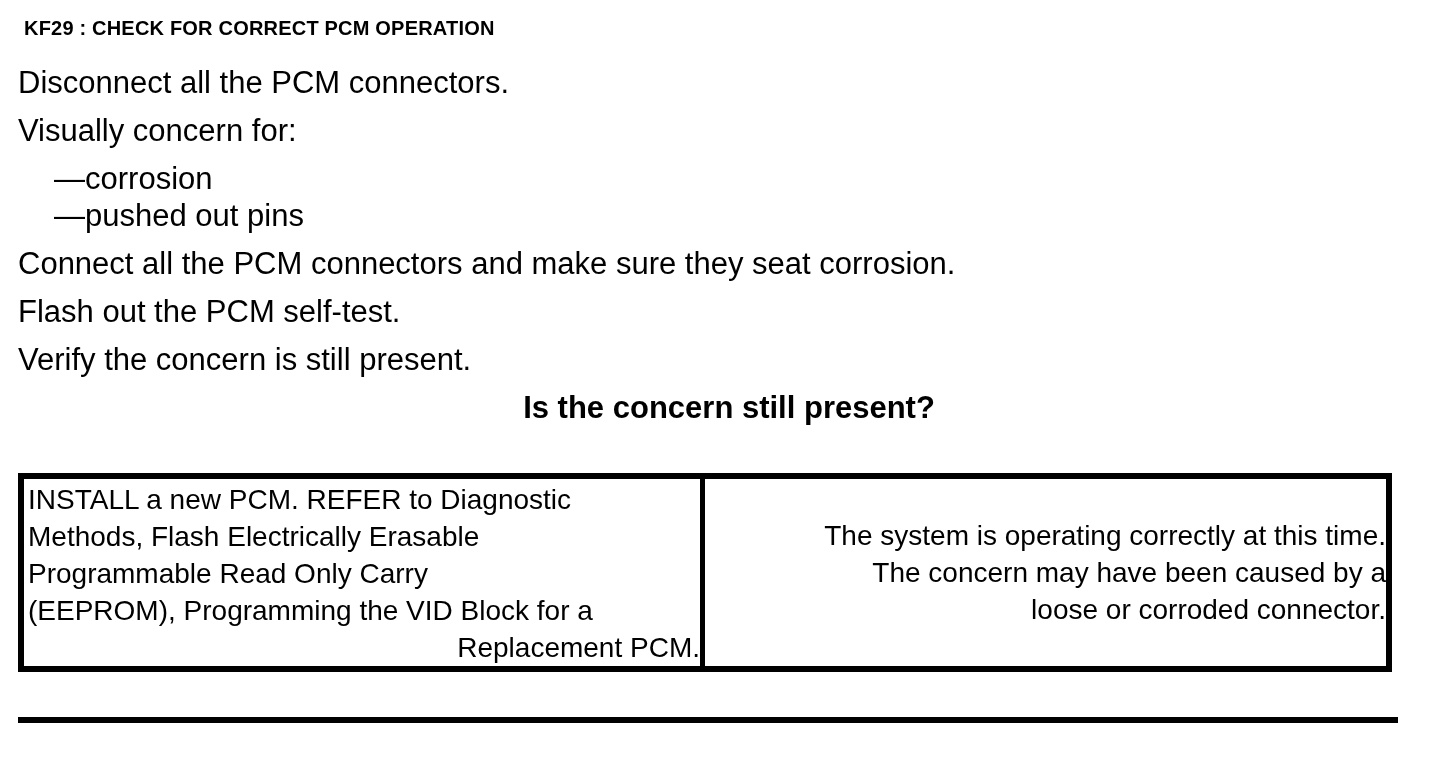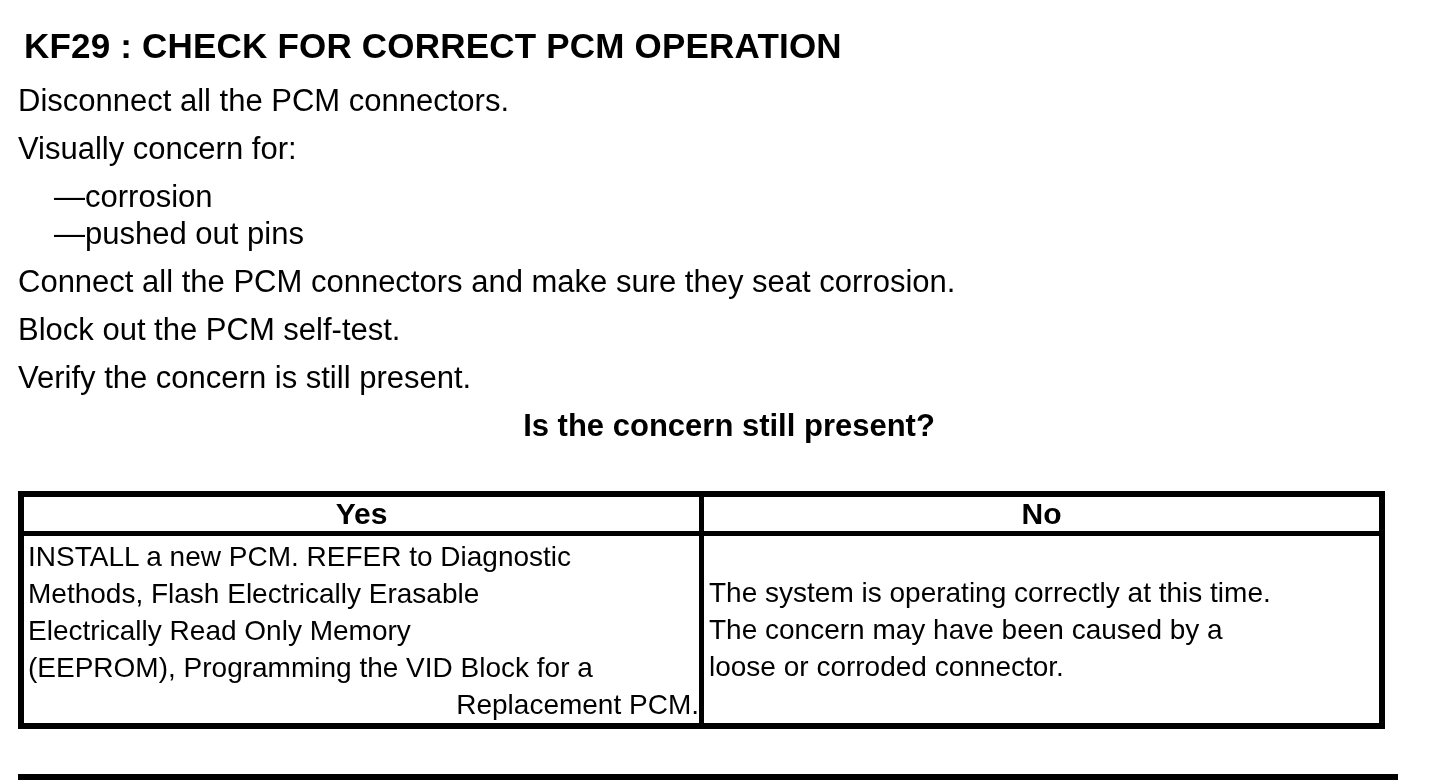--- a/index.html
+++ b/index.html
@@ -15,24 +15,24 @@
     color: #000000;
     -webkit-font-smoothing: none;
   }
   .page {
     box-sizing: border-box;
     width: 1440px;
     height: 784px;
     padding: 12px 0 0 18px;
   }
   .doc-title {
-    font-size: 35px;
+    font-size: 20px;
     line-height: 32px;
     font-weight: bold;
-    margin: 18px 0 20px 6px;
+    margin: 0 0 20px 6px;
     letter-spacing: 0.2px;
   }
   .para {
     font-size: 31px;
     line-height: 37px;
     margin: 0 0 11px 0;
   }
   .indent-list {
     margin: 0 0 11px 0;
   }
@@ -65,20 +65,21 @@
   }
   td.yes-cell {
     width: 672px;
     vertical-align: top;
     padding: 2px 0 0 4px;
   }
   td.no-cell {
     width: 676px;
     vertical-align: middle;
     padding: 0 0 0 5px;
+    text-align: right;
   }
   .cell-line {
     font-size: 28px;
     line-height: 37px;
     white-space: nowrap;
   }
   .cell-line.centered {
     text-align: right;
     white-space: normal;
   }
@@ -100,37 +101,33 @@
 
   <p class="para">Visually concern for:</p>
 
   <div class="indent-list">
     <div class="indent-item">—corrosion</div>
     <div class="indent-item">—pushed out pins</div>
   </div>
 
   <p class="para">Connect all the PCM connectors and make sure they seat corrosion.</p>
 
-  <p class="para">Block out the PCM self-test.</p>
+  <p class="para">Flash out the PCM self-test.</p>
 
   <p class="para">Verify the concern is still present.</p>
 
   <p class="para question">Is the concern still present?</p>
 
   <table class="result-table">
     <tbody>
-        <tr>
-      <th>Yes</th>
-      <th>No</th>
-    </tr>
     <tr>
       <td class="yes-cell">
         <div class="cell-line">INSTALL a new PCM. REFER to Diagnostic</div>
         <div class="cell-line">Methods, Flash Electrically Erasable</div>
-        <div class="cell-line">Electrically Read Only Memory</div>
+        <div class="cell-line">Programmable Read Only Carry</div>
         <div class="cell-line">(EEPROM), Programming the VID Block for a</div>
         <div class="cell-line centered">Replacement PCM.</div>
       </td>
       <td class="no-cell">
         <div class="cell-line">The system is operating correctly at this time.</div>
         <div class="cell-line">The concern may have been caused by a</div>
         <div class="cell-line">loose or corroded connector.</div>
       </td>
     </tr>
   </tbody>

